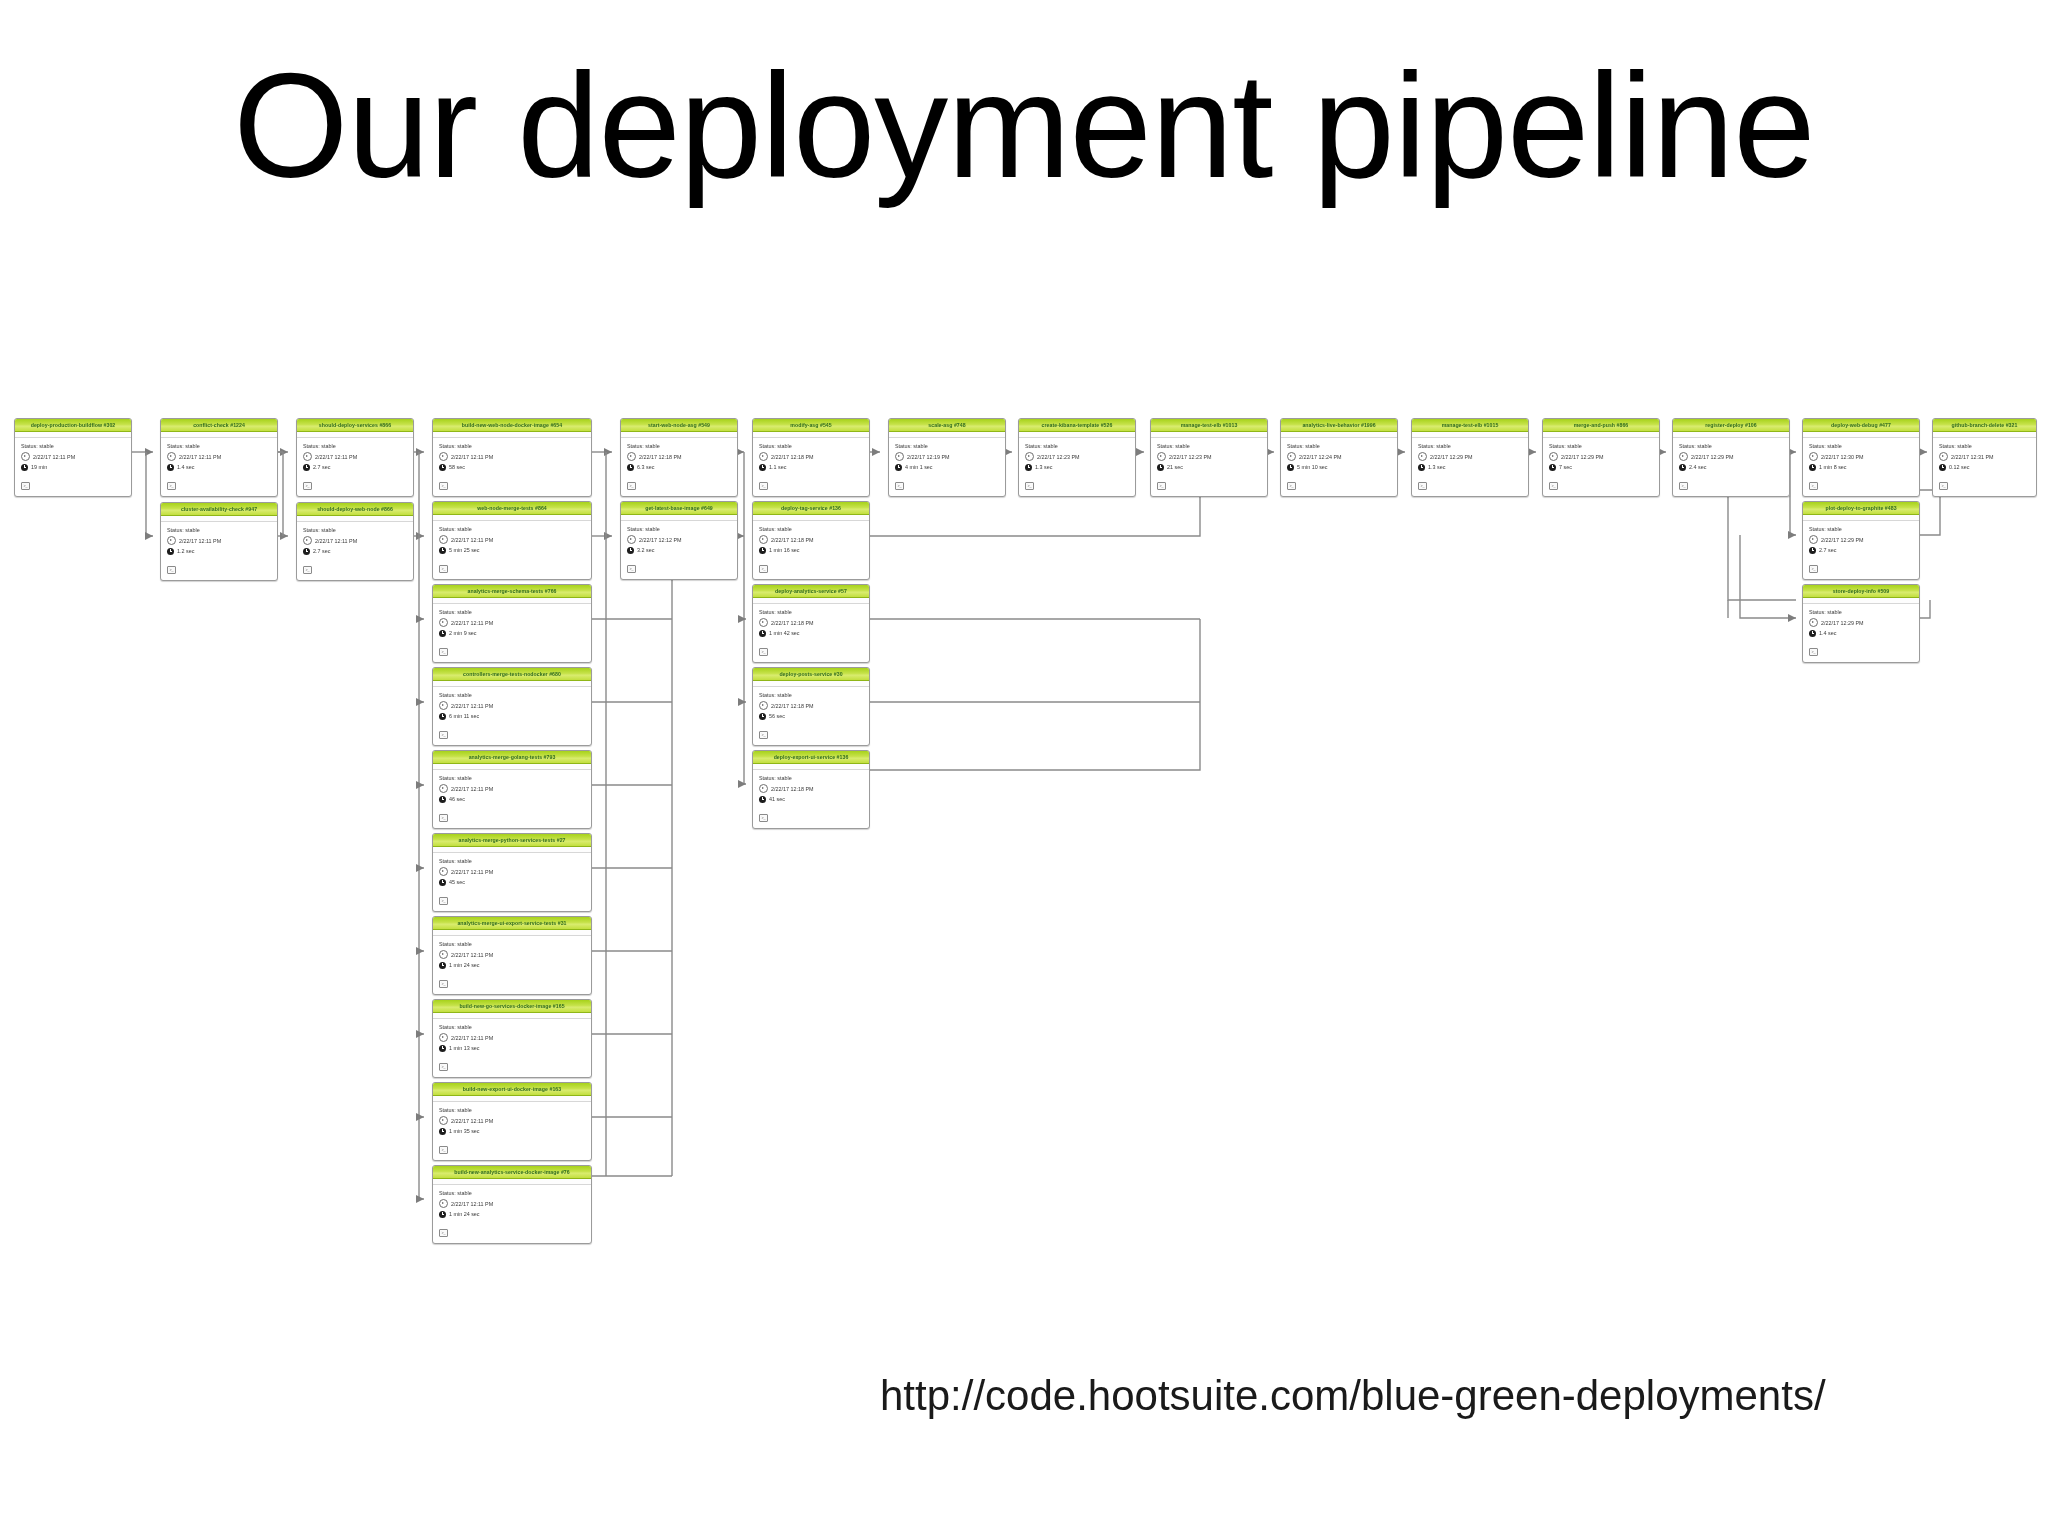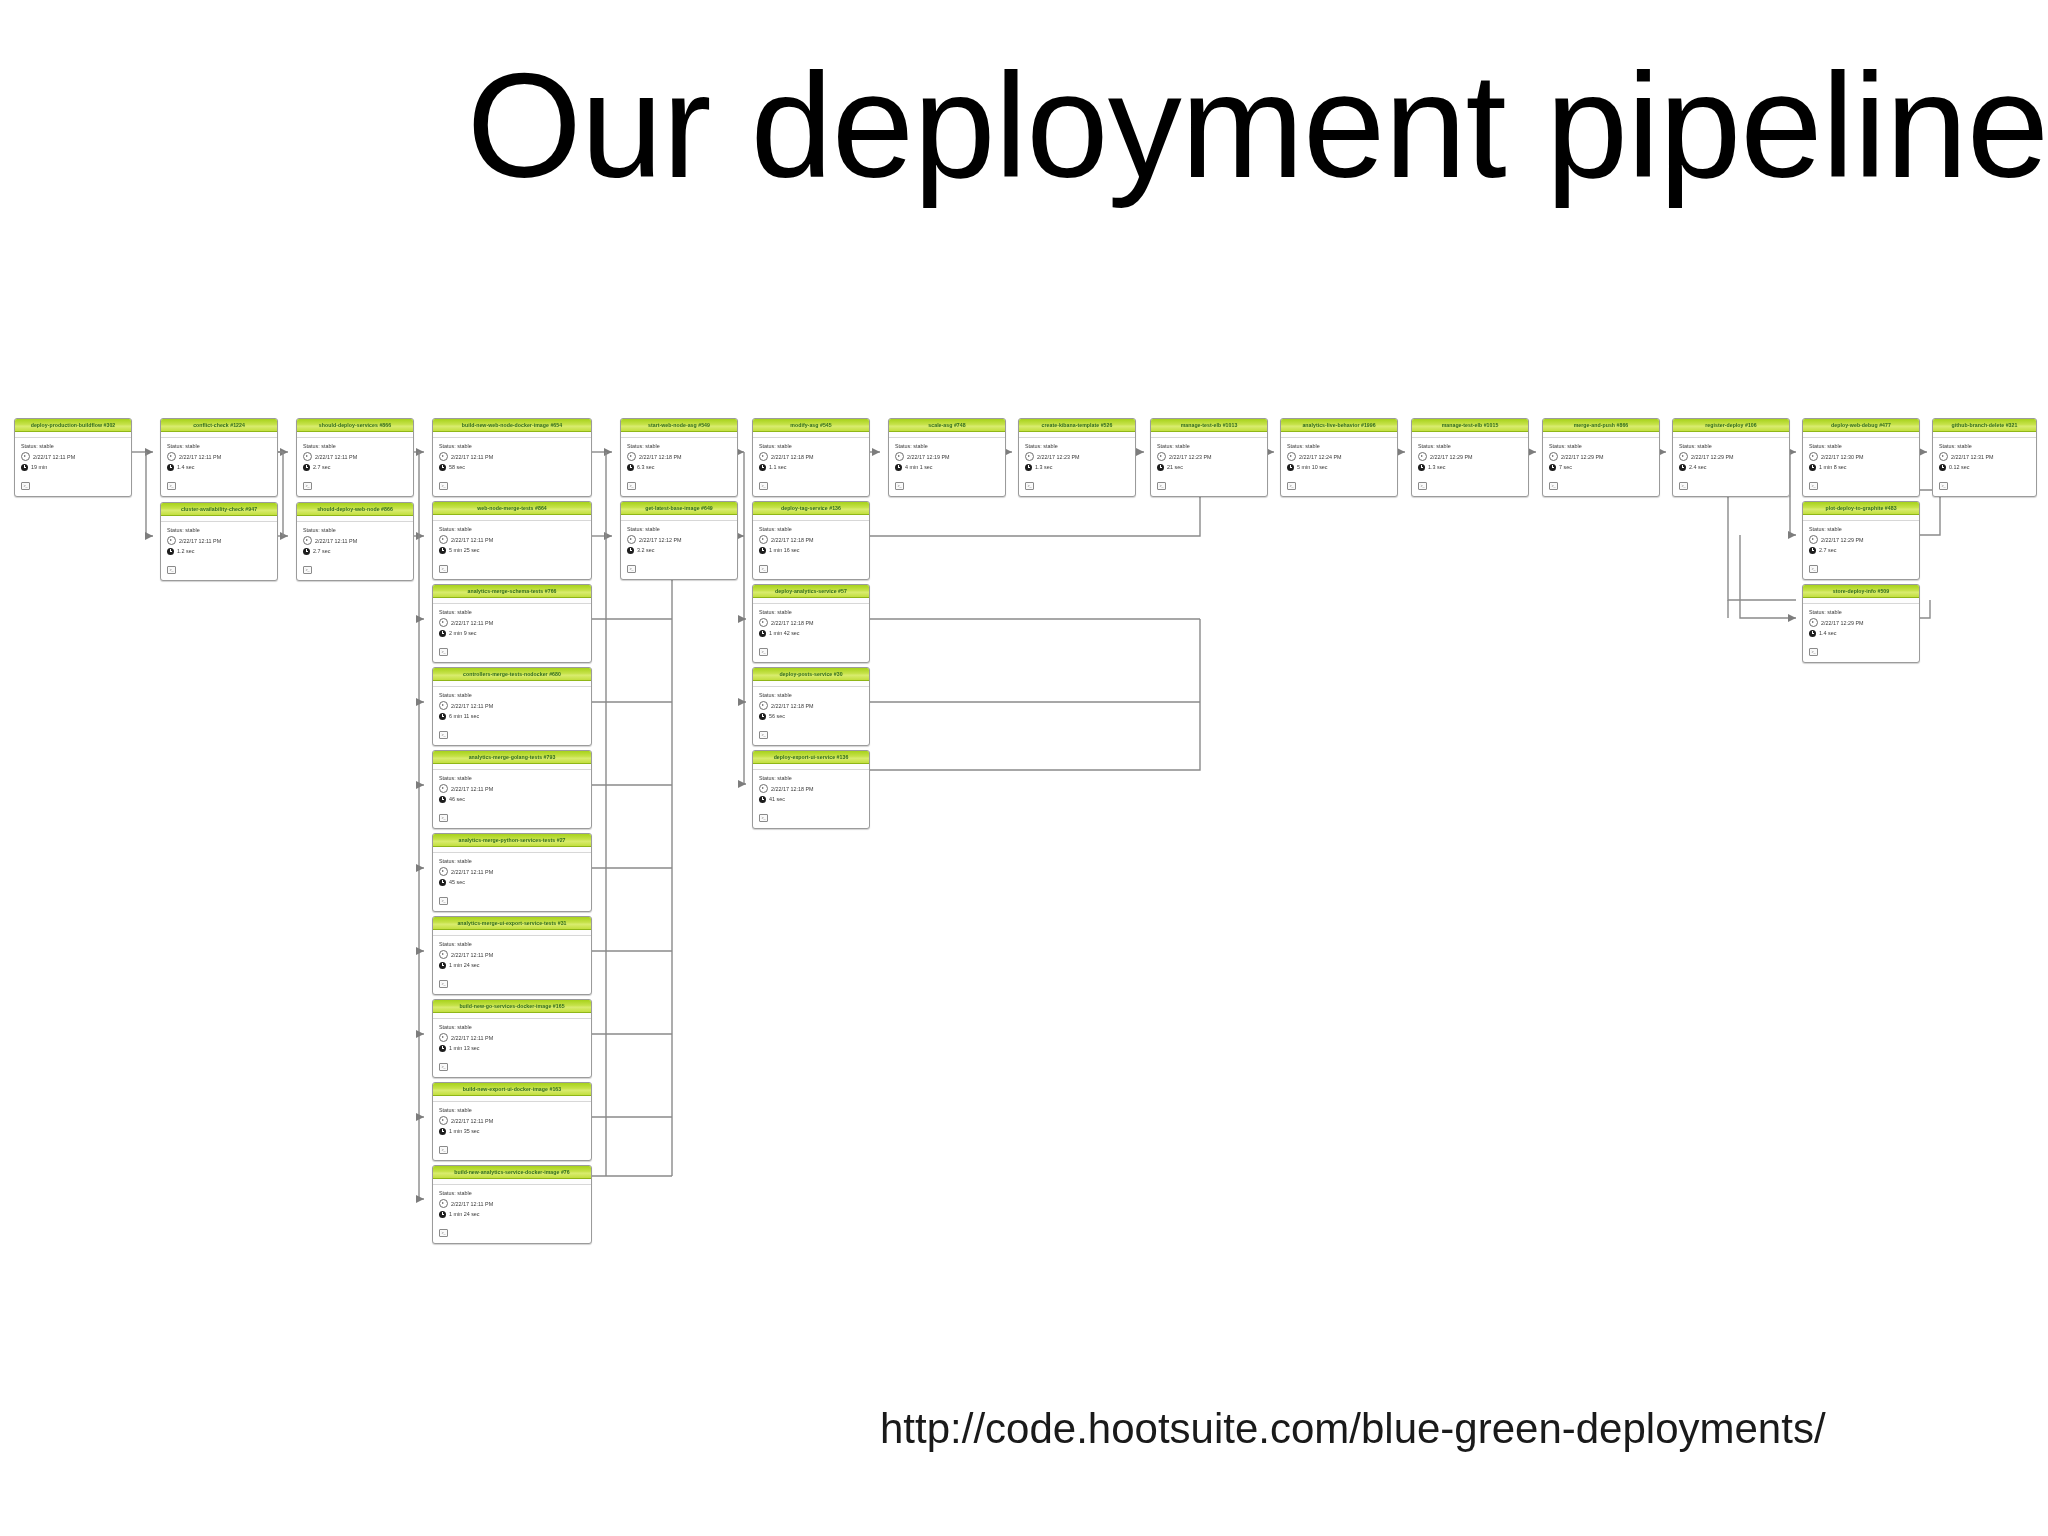--- a/index.html
+++ b/index.html
@@ -10,34 +10,34 @@
     font-family:"Liberation Sans",sans-serif;
     overflow:hidden;
     position:relative;
   }
   #slide{position:absolute;inset:0;}
 
   
   .slide-title{
     position:absolute;
     left:0;right:0;top:52px;
-    text-align:right;
+    text-align:center;
     font-family:"Liberation Sans",sans-serif;
     font-size:148px;
     font-weight:300;
     letter-spacing:-1px;
     color:#000000;
     line-height:1.0;
     white-space:nowrap;
   }
 
   
   .slide-url{
     position:absolute;
-    left:880px;top:1405px;
+    left:880px;top:1372px;
     font-family:"Liberation Sans",sans-serif;
     font-size:42px;
     font-weight:400;
     color:#1a1a1a;
     white-space:nowrap;
   }
 
   
   #pipeline{
     position:absolute;

